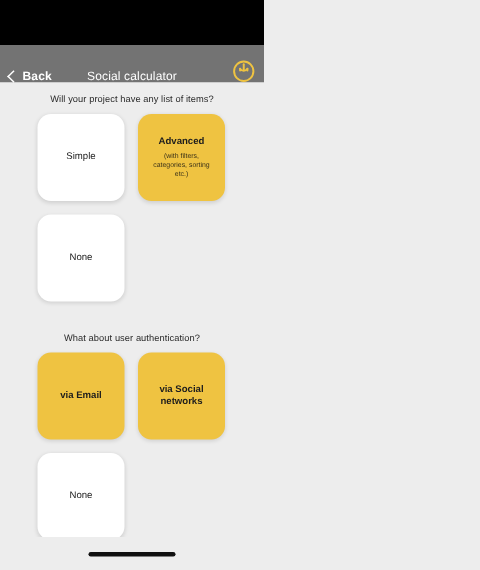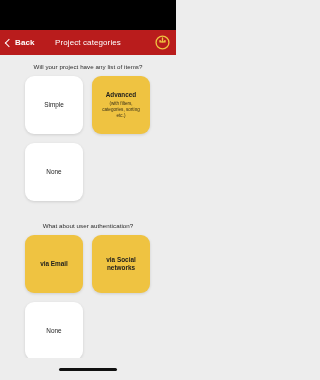--- a/index.html
+++ b/index.html
@@ -26,24 +26,24 @@
   
   .statusbar {
     height: 30px;
     background: #000000;
     flex: 0 0 auto;
   }
 
   
   .navbar {
     height: 25px;
-    background: #b91c1c;
-    flex: 0 0 auto;
-    display: flex;
-    align-items: center;
+    background: #737373;
+    flex: 0 0 auto;
+    display: flex;
+    align-items: flex-end;
     position: relative;
     padding: 0 6px;
     box-sizing: border-box;
   }
   .back-btn {
     display: flex;
     align-items: center;
     gap: 2px;
     color: #ffffff;
     font-size: 8px;
@@ -166,21 +166,21 @@
 
 <div class="phone">
 
   <div class="statusbar"></div>
 
   <div class="navbar">
     <div class="back-btn">
       <span class="chev"></span>
       <span>Back</span>
     </div>
-    <div class="nav-title">Project categories</div>
+    <div class="nav-title">Social calculator</div>
     <div class="logo">
       <svg width="15" height="15" viewBox="0 0 24 24" aria-hidden="true">
         <circle cx="12" cy="12" r="10.3" fill="none" stroke="#efc341" stroke-width="2.1"></circle>
         <path d="M8.1 9.3 A4.6 4.6 0 0 0 15.9 9.3" fill="none" stroke="#efc341" stroke-width="2.1" stroke-linecap="round"></path>
         <path d="M8.1 9.3 L8.1 11.2 M15.9 9.3 L15.9 11.2" stroke="#efc341" stroke-width="2.1" stroke-linecap="round"></path>
         <path d="M12 4.6 L12 10.3" stroke="#efc341" stroke-width="2.1" stroke-linecap="round"></path>
       </svg>
     </div>
   </div>
 

